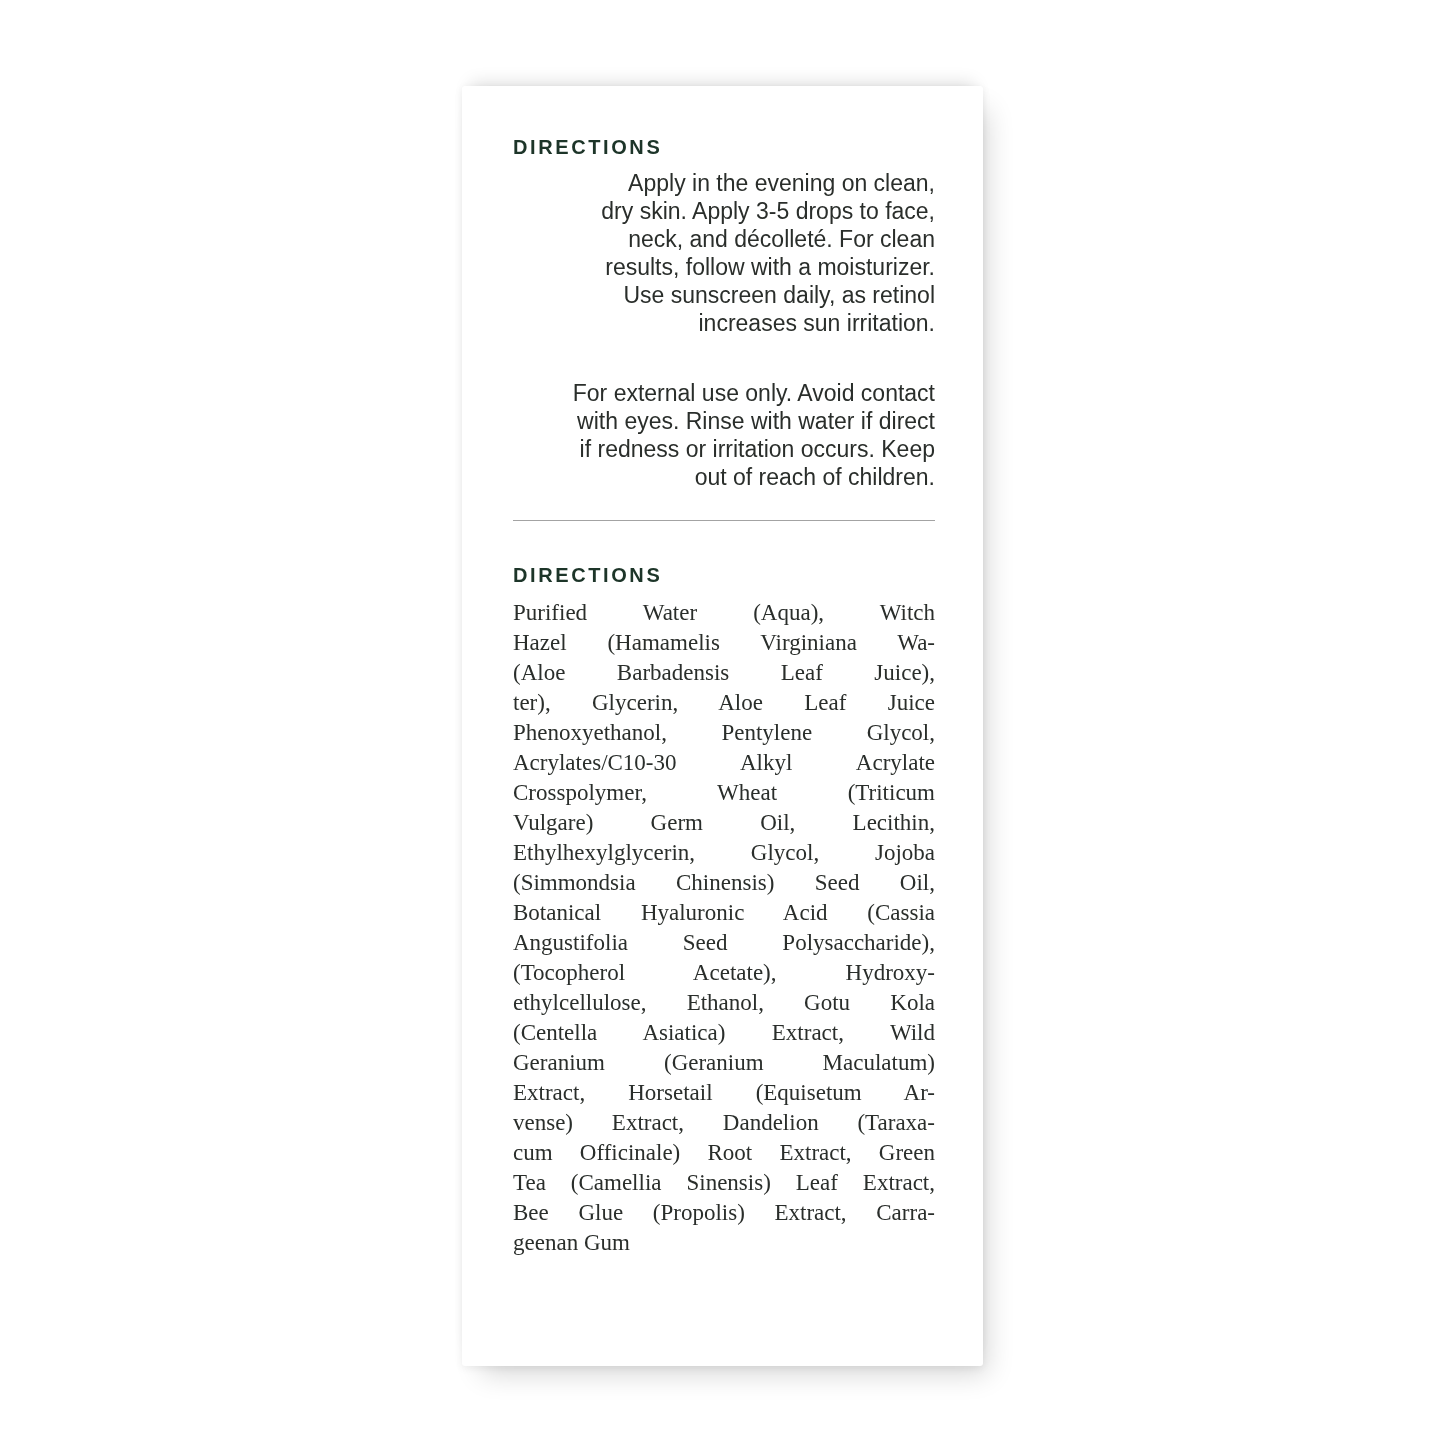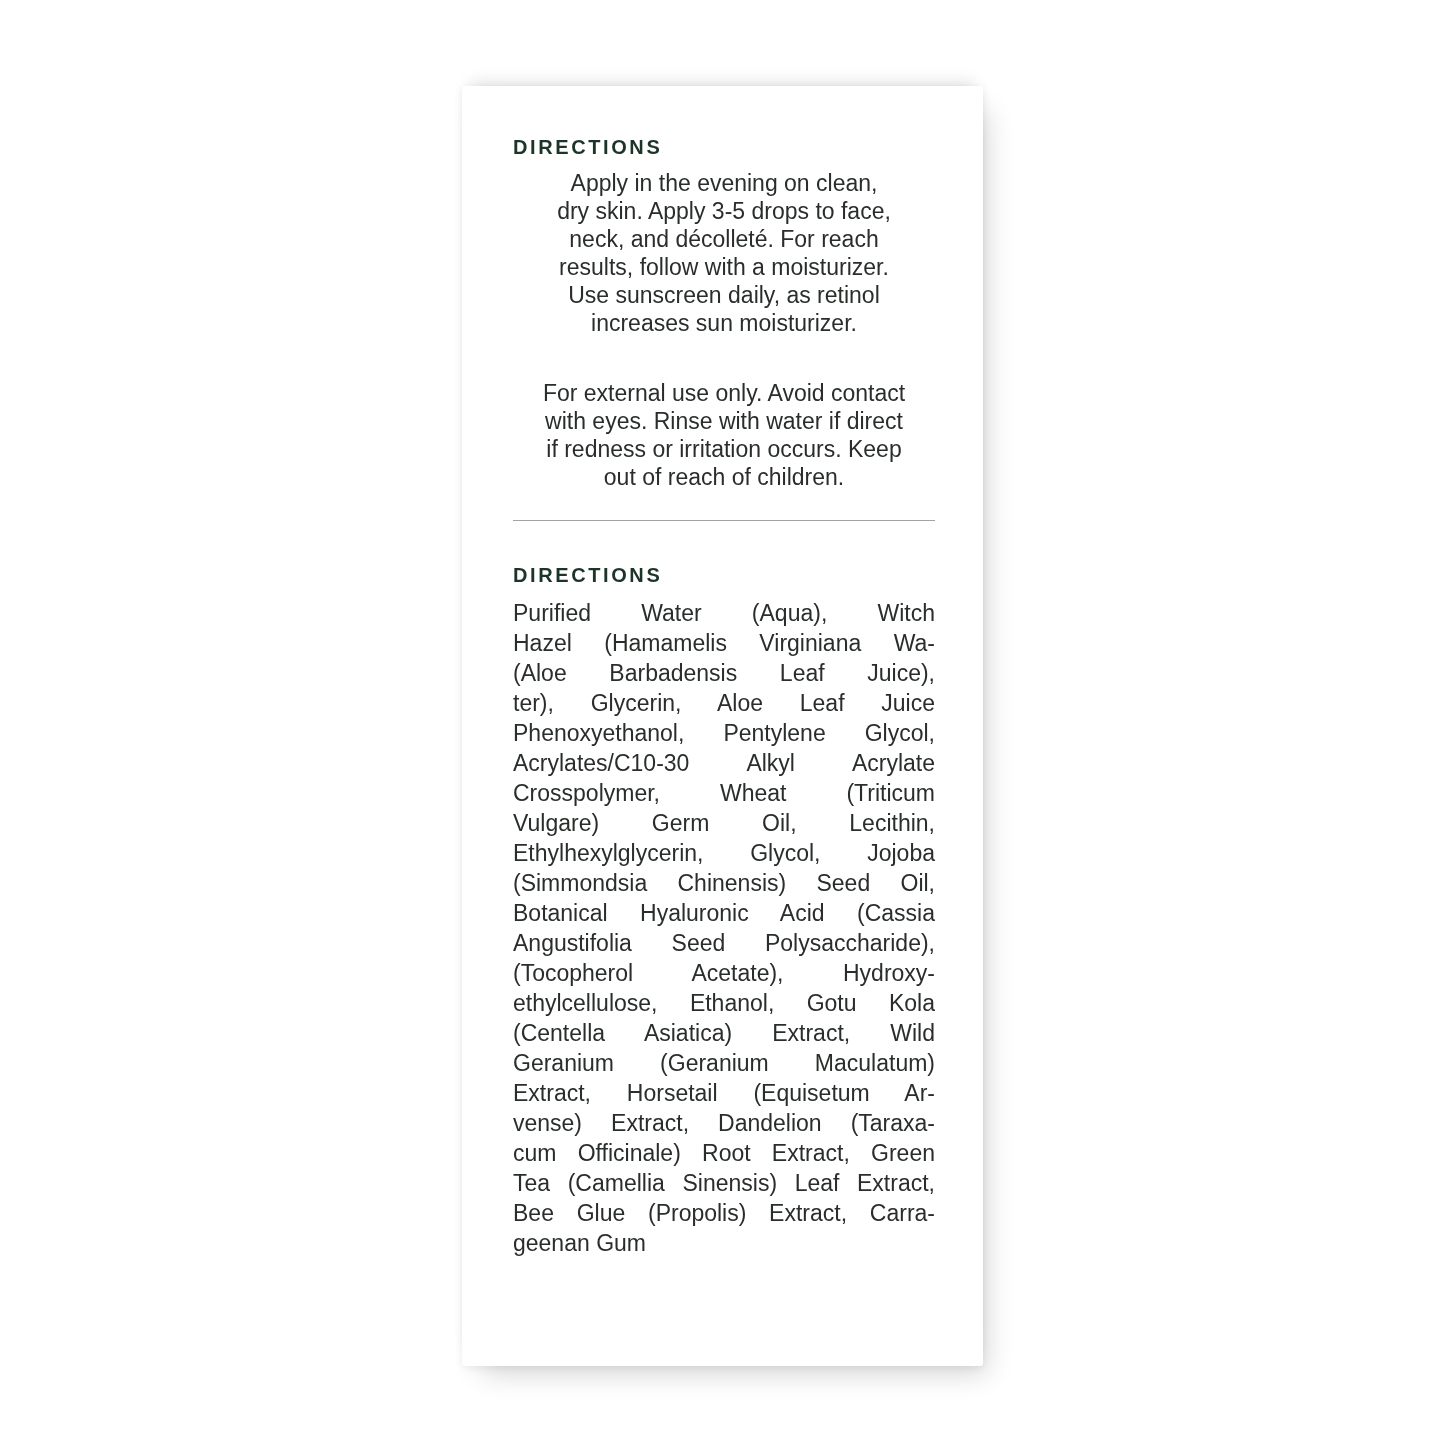--- a/index.html
+++ b/index.html
@@ -57,47 +57,48 @@
   .ing-heading{margin-top:42px;}
   .ing-text{
     margin-top:11px;
     font-size:23px;
     line-height:30px;
     color:var(--body-color);
   }
   .ing-text .text-line{
     text-align:justify;
     text-align-last:justify;
+    font-family:Liberation Serif, serif;
   }
   .ing-text .text-line:last-child{
     text-align-last:left;
   }
-  .dir-para .text-line{text-align:center;}
+  .dir-para .text-line{text-align:right;}
 </style>
 </head>
 <body>
 
 <div class="stage">
   <div class="panel">
 
     <div class="sec-heading">DIRECTIONS</div>
 
     <div class="dir-para first">
 
         <div class="text-line">Apply in the evening on clean,</div>
 
         <div class="text-line">dry skin. Apply 3-5 drops to face,</div>
 
-        <div class="text-line">neck, and décolleté. For reach</div>
+        <div class="text-line">neck, and décolleté. For clean</div>
 
         <div class="text-line">results, follow with a moisturizer.</div>
 
         <div class="text-line">Use sunscreen daily, as retinol</div>
 
-        <div class="text-line">increases sun moisturizer.</div>
+        <div class="text-line">increases sun irritation.</div>
       </div>
 
     <div class="dir-para second">
 
         <div class="text-line">For external use only. Avoid contact</div>
 
         <div class="text-line">with eyes. Rinse with water if direct</div>
 
 
         <div class="text-line">if redness or irritation occurs. Keep</div>

